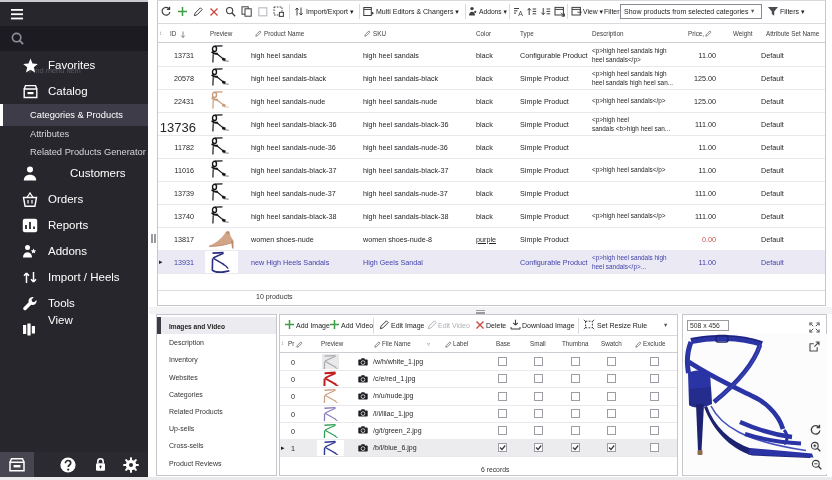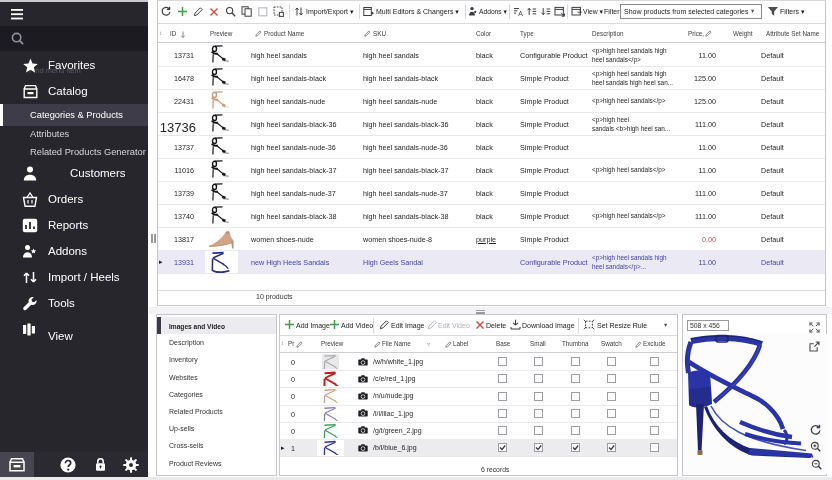--- a/index.html
+++ b/index.html
@@ -83,21 +83,21 @@
     </svg>
   </div>
 <div style="position:absolute;left:48px;top:297px;font-size:11.5px;color:#fff;white-space:nowrap;">Tools</div>
 <div style="position:absolute;left:22px;top:322px;">
     <svg width="16" height="15" viewBox="0 0 16 15" style="display:block">
       <rect x="1" y="3" width="3.2" height="9" fill="#fff"></rect>
       <rect x="5.4" y="1.5" width="3.2" height="12" fill="#fff"></rect>
       <rect x="9.8" y="4" width="3.2" height="7.5" fill="#fff"></rect>
     </svg>
   </div>
-<div style="position:absolute;left:48px;top:330px;font-size:11.5px;color:#fff;white-space:nowrap;">View</div>
+<div style="position:absolute;left:48px;top:314px;font-size:11.5px;color:#fff;white-space:nowrap;">View</div>
 <div class="abs" style="left:0;top:452px;width:148px;height:25px;background:#2c2a31"></div>
 <div class="abs" style="left:0;top:452px;width:34px;height:25px;background:#47454f"></div>
 <div style="position:absolute;left:8px;top:457px;">
     <svg width="18" height="15" viewBox="0 0 18 15" style="display:block">
       <path d="M2 5.2h14v8.6H2z" fill="none" stroke="#fff" stroke-width="1.5"></path>
       <path d="M2 5.2l1.5-3.5h11L16 5.2" fill="none" stroke="#fff" stroke-width="1.5"></path>
       <path d="M5.6 8h6.8v2.4H5.6z" fill="#fff"></path>
     </svg>
   </div>
 <div style="position:absolute;left:60px;top:457px;">
@@ -294,21 +294,21 @@
   </div>
 <div style="position:absolute;left:251px;top:50.5px;font-size:7.2px;color:#26262a;white-space:nowrap;">high heel sandals</div>
 <div style="position:absolute;left:363px;top:50.5px;font-size:7.2px;color:#26262a;white-space:nowrap;">high heel sandals</div>
 <div style="position:absolute;left:476px;top:50.5px;font-size:7.2px;color:#26262a;white-space:nowrap;">black</div>
 <div style="position:absolute;left:520px;top:50.5px;font-size:7.2px;color:#26262a;white-space:nowrap;">Configurable Product</div>
 <div style="position:absolute;left:592px;top:47px;font-size:6.4px;color:#26262a;white-space:nowrap;">&lt;p&gt;high heel sandals high</div>
 <div style="position:absolute;left:592px;top:55.5px;font-size:6.4px;color:#26262a;white-space:nowrap;">heel sandals&lt;/p&gt;</div>
 <div style="position:absolute;right:116px;top:50.5px;font-size:7.2px;color:#26262a;white-space:nowrap;">11.00</div>
 <div style="position:absolute;left:761px;top:50.5px;font-size:7.2px;color:#26262a;white-space:nowrap;">Default</div>
 <div class="abs" style="left:158px;top:66px;width:667px;height:1px;background:#e9e9ec"></div>
-<div style="position:absolute;right:638px;top:73.5px;font-size:7.2px;color:#26262a;white-space:nowrap;">16478</div>
+<div style="position:absolute;right:638px;top:73.5px;font-size:7.2px;color:#26262a;white-space:nowrap;">20578</div>
 <div style="position:absolute;left:210px;top:68px;">
     <svg width="20" height="18" viewBox="0 0 20 18" style="display:block">
 <path d="M5 1.2L12.5 0.9" fill="none" stroke="#17171a" stroke-width="1.2"></path>
 <ellipse cx="4.5" cy="3.9" rx="2" ry="2.6" fill="none" stroke="#17171a" stroke-width="1.4"></ellipse>
 <path d="M2 6q2.9 2.5 5.3 1.4l1 1.8q-3.5 1.5-7.1-1.5z" fill="#17171a"></path>
 <path d="M3.2 9.2L2.9 17.4" fill="none" stroke="#17171a" stroke-width="1.2"></path>
 <path d="M6.9 8.7L14.4 14.9" fill="none" stroke="#17171a" stroke-width="1.2"></path>
 <path d="M12.7 12.4l3.2 1.3-0.9 2.3-3.1-1.2z" fill="#17171a"></path>
 <path d="M12.5 15.6l6.2 0.6" fill="none" stroke="#17171a" stroke-width="0.9" opacity="0.65"></path>
     </svg>
@@ -356,21 +356,21 @@
   </div>
 <div style="position:absolute;left:251px;top:119.5px;font-size:7.2px;color:#26262a;white-space:nowrap;">high heel sandals-black-36</div>
 <div style="position:absolute;left:363px;top:119.5px;font-size:7.2px;color:#26262a;white-space:nowrap;">high heel sandals-black-36</div>
 <div style="position:absolute;left:476px;top:119.5px;font-size:7.2px;color:#26262a;white-space:nowrap;">black</div>
 <div style="position:absolute;left:520px;top:119.5px;font-size:7.2px;color:#26262a;white-space:nowrap;">Simple Product</div>
 <div style="position:absolute;left:592px;top:116px;font-size:6.4px;color:#26262a;white-space:nowrap;">&lt;p&gt;high heel</div>
 <div style="position:absolute;left:592px;top:124.5px;font-size:6.4px;color:#26262a;white-space:nowrap;">sandals &lt;b&gt;high heel san...</div>
 <div style="position:absolute;right:116px;top:119.5px;font-size:7.2px;color:#26262a;white-space:nowrap;">111.00</div>
 <div style="position:absolute;left:761px;top:119.5px;font-size:7.2px;color:#26262a;white-space:nowrap;">Default</div>
 <div class="abs" style="left:158px;top:135px;width:667px;height:1px;background:#e9e9ec"></div>
-<div style="position:absolute;right:638px;top:142.5px;font-size:7.2px;color:#26262a;white-space:nowrap;">13737</div>
+<div style="position:absolute;right:638px;top:142.5px;font-size:7.2px;color:#26262a;white-space:nowrap;">11782</div>
 <div style="position:absolute;left:210px;top:137px;">
     <svg width="20" height="18" viewBox="0 0 20 18" style="display:block">
 <path d="M5 1.2L12.5 0.9" fill="none" stroke="#17171a" stroke-width="1.2"></path>
 <ellipse cx="4.5" cy="3.9" rx="2" ry="2.6" fill="none" stroke="#17171a" stroke-width="1.4"></ellipse>
 <path d="M2 6q2.9 2.5 5.3 1.4l1 1.8q-3.5 1.5-7.1-1.5z" fill="#17171a"></path>
 <path d="M3.2 9.2L2.9 17.4" fill="none" stroke="#17171a" stroke-width="1.2"></path>
 <path d="M6.9 8.7L14.4 14.9" fill="none" stroke="#17171a" stroke-width="1.2"></path>
 <path d="M12.7 12.4l3.2 1.3-0.9 2.3-3.1-1.2z" fill="#17171a"></path>
 <path d="M12.5 15.6l6.2 0.6" fill="none" stroke="#17171a" stroke-width="0.9" opacity="0.65"></path>
     </svg>

